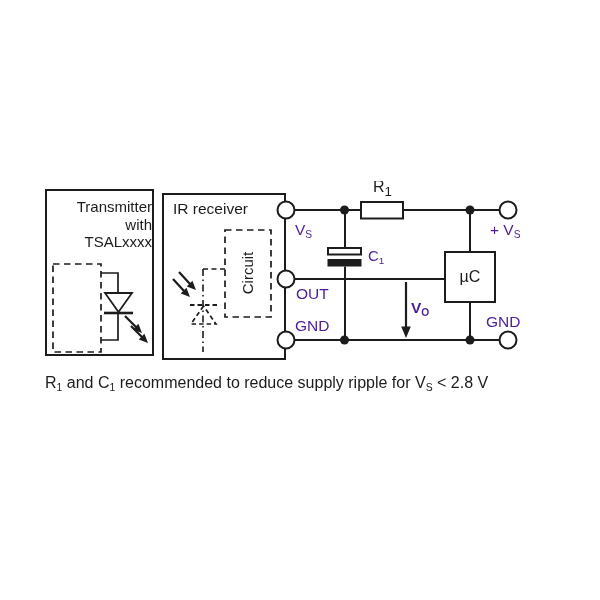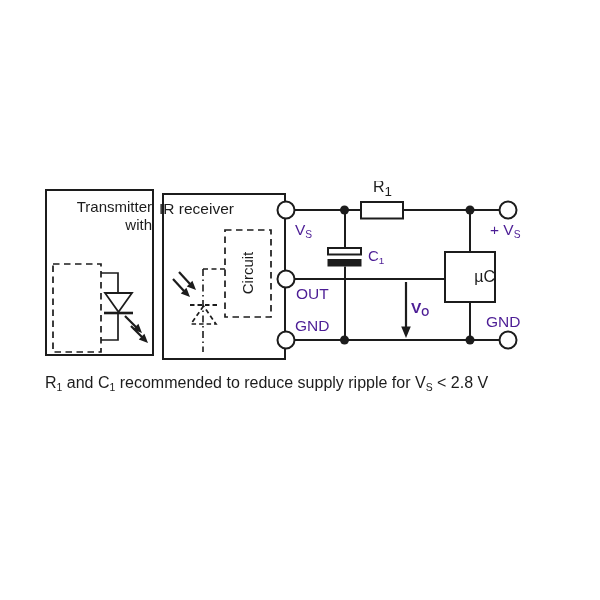--- a/index.html
+++ b/index.html
@@ -39,42 +39,42 @@
     position: absolute;
     left: 47px;
     top: 198px;
     width: 105px;
     text-align: right;
     font-size: 15px;
     line-height: 17.5px;
   }
   .ir-title {
     position: absolute;
-    left: 159px;
+    left: 173px;
     top: 200px;
     font-size: 15.5px;
   }
   .circuit-lbl {
     position: absolute;
     left: 204px;
     top: 264px;
     width: 88px;
     height: 18px;
     line-height: 18px;
     text-align: center;
     font-size: 15px;
     transform: rotate(-90deg);
     transform-origin: center center;
   }
   .uc-lbl {
     position: absolute;
     left: 445px;
     top: 268px;
     width: 50px;
-    text-align: right;
+    text-align: center;
     font-size: 16px;
   }
   .r1-clip {
     position: absolute;
     left: 373px;
     top: 181px;
     width: 28px;
     height: 17px;
     overflow: hidden;
   }
@@ -180,20 +180,21 @@
         <circle cx="470" cy="210" r="4.5"></circle>
         <circle cx="344.5" cy="340" r="4.5"></circle>
         <circle cx="470" cy="340" r="4.5"></circle>
       </g>
     </g>
   </svg>
 
   <div class="tx-title">
     <div>Transmitter</div>
     <div>with</div>
+    <div>TSALxxxx</div>
   </div>
 
   <div class="ir-title">IR receiver</div>
 
   <div class="circuit-lbl">Circuit</div>
 
   <div class="lbl" style="left:295px; top:221px;">
     <span>V</span><sub>S</sub>
   </div>
   <div class="lbl" style="left:296px; top:285px;">OUT</div>

